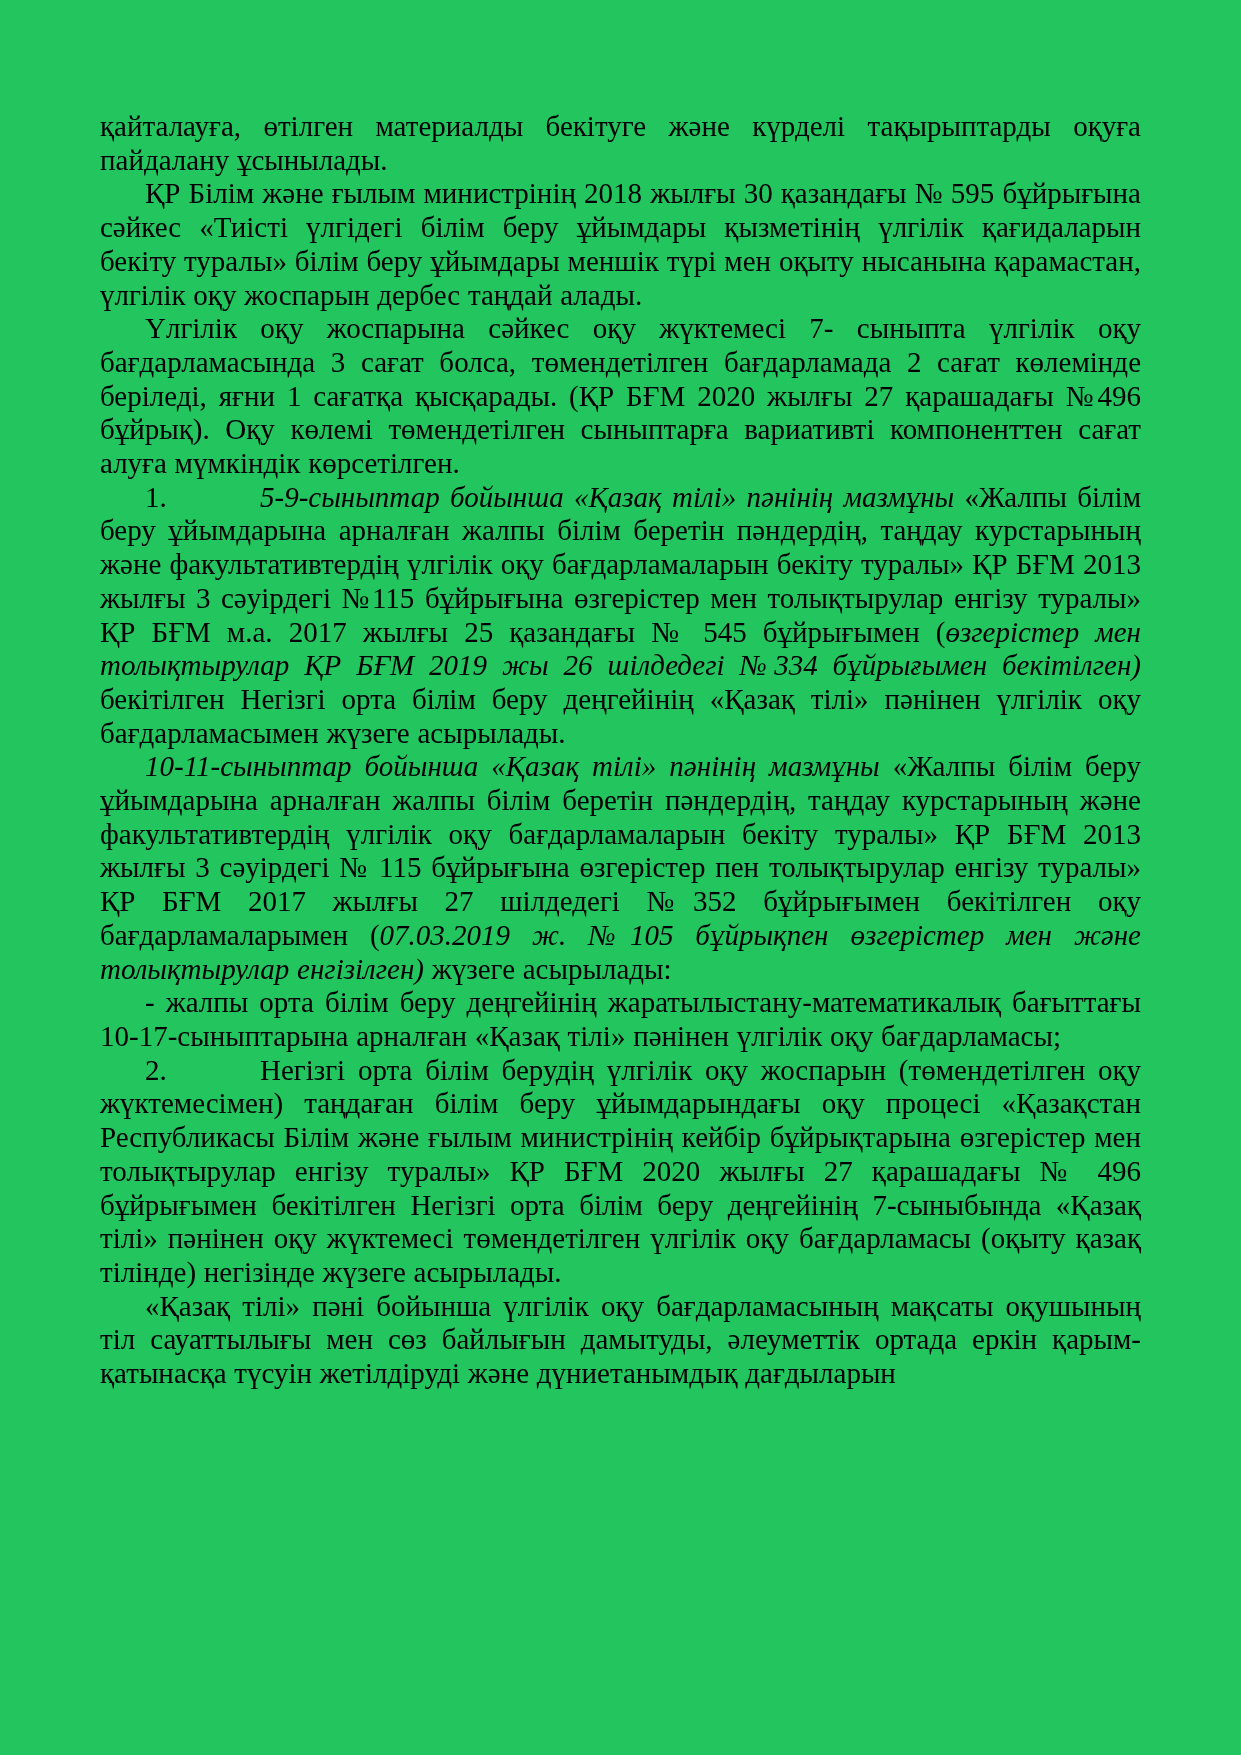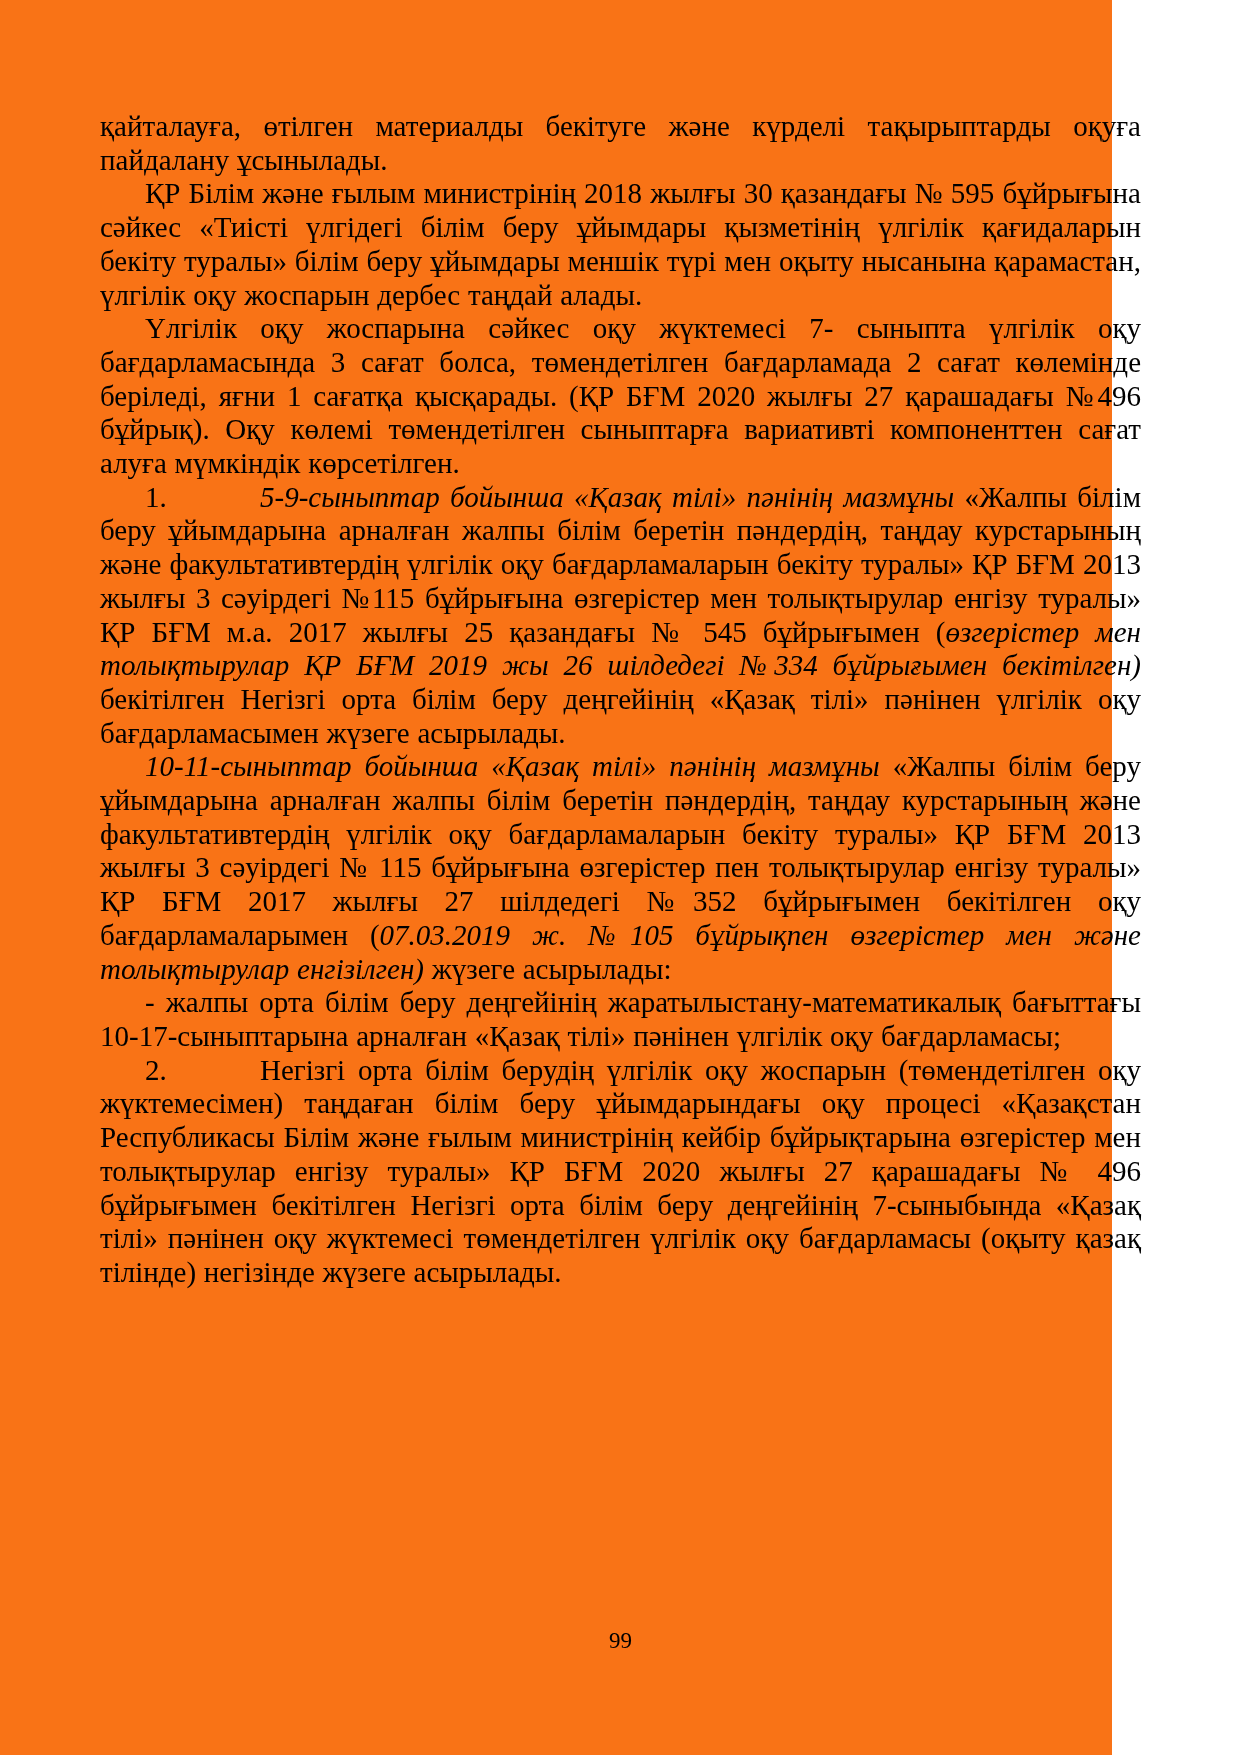--- a/index.html
+++ b/index.html
@@ -8,22 +8,22 @@
     height: 1755px;
     background: #ffffff;
     position: relative;
     font-family: "Liberation Serif", "DejaVu Serif", serif;
     color: #000000;
     overflow: hidden;
   }
   .page {
     position: absolute;
     left: 0; top: 0;
-    width: 1112px; height: 1755px;
-    background: #f97316;
+    width: 1241px; height: 1755px;
+    background: #22c55e;
   }
   .doc-body {
     position: absolute;
     left: 100px;
     top: 110px;
     width: 1041px;
   }
   p.doc {
     margin: 0;
     padding: 0;
@@ -57,15 +57,15 @@
 
 <div class="page">
   <div class="doc-body">
       <p class="doc noindent"><span class="rg">қайталауға, өтілген материалды бекітуге және күрделі тақырыптарды оқуға пайдалану ұсынылады.</span></p>
       <p class="doc"><span class="rg">ҚР Білім және ғылым министрінің 2018 жылғы 30 қазандағы № 595 бұйрығына сәйкес «Тиісті үлгідегі білім беру ұйымдары қызметінің үлгілік қағидаларын бекіту туралы» білім беру ұйымдары меншік түрі мен оқыту нысанына қарамастан, үлгілік оқу жоспарын дербес таңдай алады.</span></p>
       <p class="doc"><span class="rg">Үлгілік оқу жоспарына сәйкес оқу жүктемесі 7- сыныпта үлгілік оқу бағдарламасында 3 сағат болса, төмендетілген бағдарламада 2 сағат көлемінде беріледі, яғни 1 сағатқа қысқарады. (ҚР БҒМ 2020 жылғы 27 қарашадағы №496 бұйрық). Оқу көлемі төмендетілген сыныптарға вариативті компоненттен сағат алуға мүмкіндік көрсетілген.</span></p>
       <p class="doc"><span class="num">1.</span><span class="it">5-9-сыныптар бойынша «Қазақ тілі» пәнінің мазмұны </span><span class="rg">«Жалпы білім беру ұйымдарына арналған жалпы білім беретін пәндердің, таңдау курстарының және факультативтердің үлгілік оқу бағдарламаларын бекіту туралы» ҚР  БҒМ 2013 жылғы 3 сәуірдегі №115 бұйрығына өзгерістер мен толықтырулар енгізу туралы» ҚР БҒМ м.а. 2017 жылғы 25 қазандағы № 545 бұйрығымен (</span><span class="it">өзгерістер мен толықтырулар ҚР БҒМ 2019 жы 26 шілдедегі №334 бұйрығымен бекітілген)</span><span class="rg"> бекітілген Негізгі орта білім беру деңгейінің «Қазақ тілі» пәнінен үлгілік оқу бағдарламасымен жүзеге асырылады.</span></p>
       <p class="doc"><span class="it">10-11-сыныптар бойынша «Қазақ тілі» пәнінің мазмұны </span><span class="rg">«Жалпы білім беру ұйымдарына арналған жалпы білім беретін пәндердің, таңдау курстарының және факультативтердің үлгілік оқу бағдарламаларын бекіту туралы» ҚР БҒМ 2013 жылғы 3 сәуірдегі № 115 бұйрығына өзгерістер пен толықтырулар енгізу туралы» ҚР БҒМ 2017 жылғы 27 шілдедегі №352 бұйрығымен бекітілген оқу бағдарламаларымен (</span><span class="it">07.03.2019 ж. №105 бұйрықпен өзгерістер мен және толықтырулар енгізілген)</span><span class="rg"> жүзеге асырылады:</span></p>
       <p class="doc"><span class="rg">- жалпы орта білім беру деңгейінің жаратылыстану-математикалық бағыттағы 10-17-сыныптарына арналған «Қазақ тілі» пәнінен үлгілік оқу бағдарламасы;</span></p>
       <p class="doc"><span class="num">2.</span><span class="rg">Негізгі орта білім берудің үлгілік оқу жоспарын (төмендетілген оқу жүктемесімен) таңдаған білім беру ұйымдарындағы оқу процесі «Қазақстан Республикасы Білім және ғылым министрінің кейбір бұйрықтарына өзгерістер мен толықтырулар енгізу туралы» ҚР БҒМ 2020 жылғы 27 қарашадағы № 496 бұйрығымен бекітілген Негізгі орта білім беру деңгейінің 7-сыныбында «Қазақ тілі» пәнінен оқу жүктемесі төмендетілген үлгілік оқу бағдарламасы (оқыту қазақ тілінде) негізінде жүзеге асырылады.</span></p>
+      <p class="doc"><span class="rg">«Қазақ тілі» пәні бойынша үлгілік оқу бағдарламасының мақсаты оқушының тіл сауаттылығы мен сөз байлығын дамытуды, әлеуметтік ортада еркін қарым-қатынасқа түсуін жетілдіруді және дүниетанымдық дағдыларын</span></p>
     </div>
-  <div class="page-number">99</div>
 </div>
 
 </body></html>

